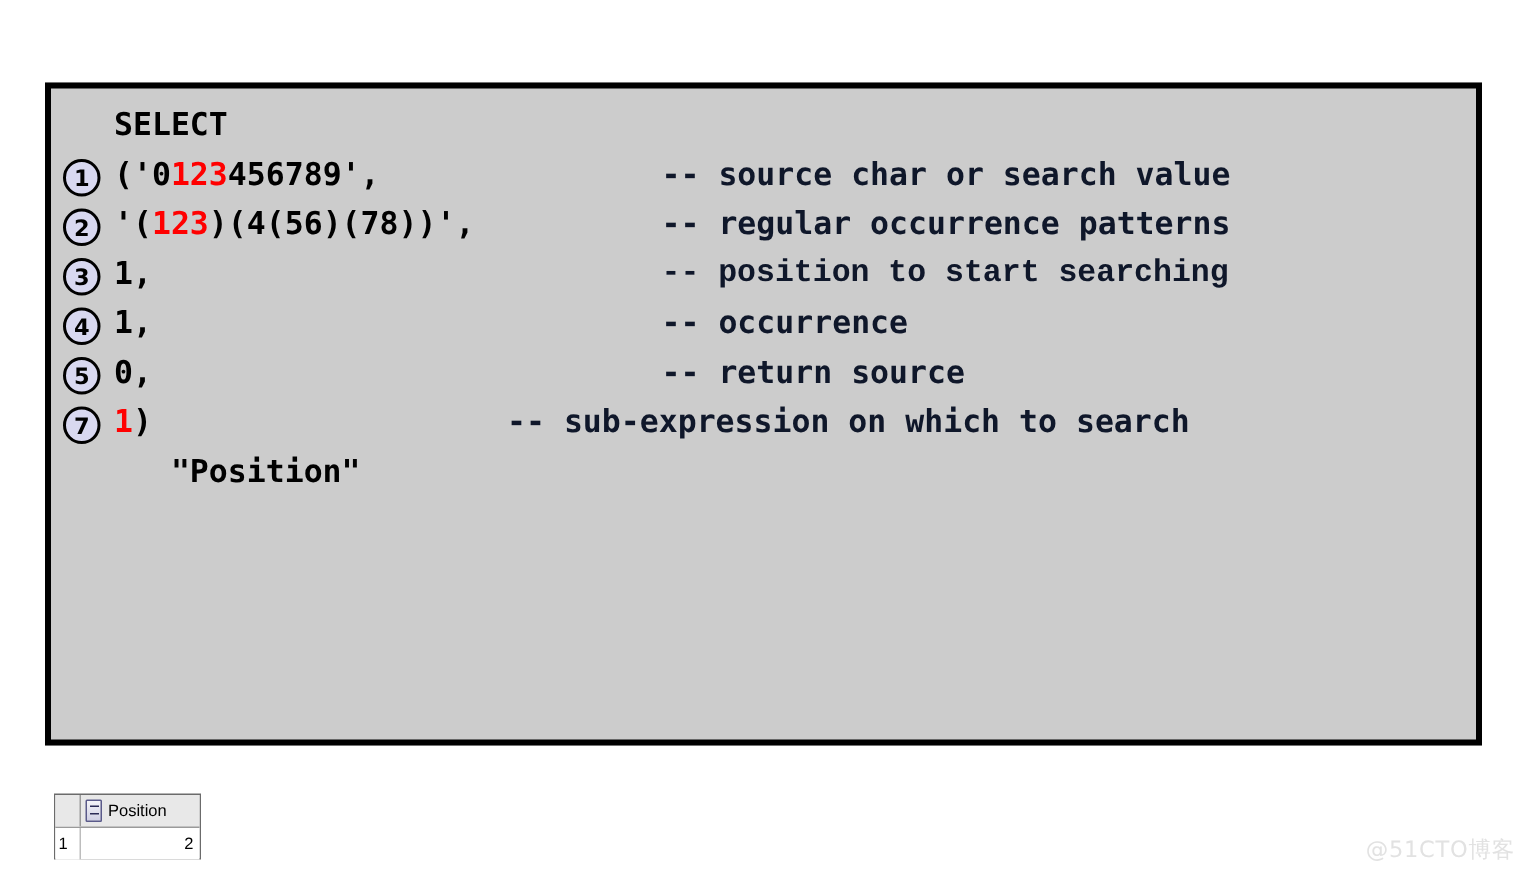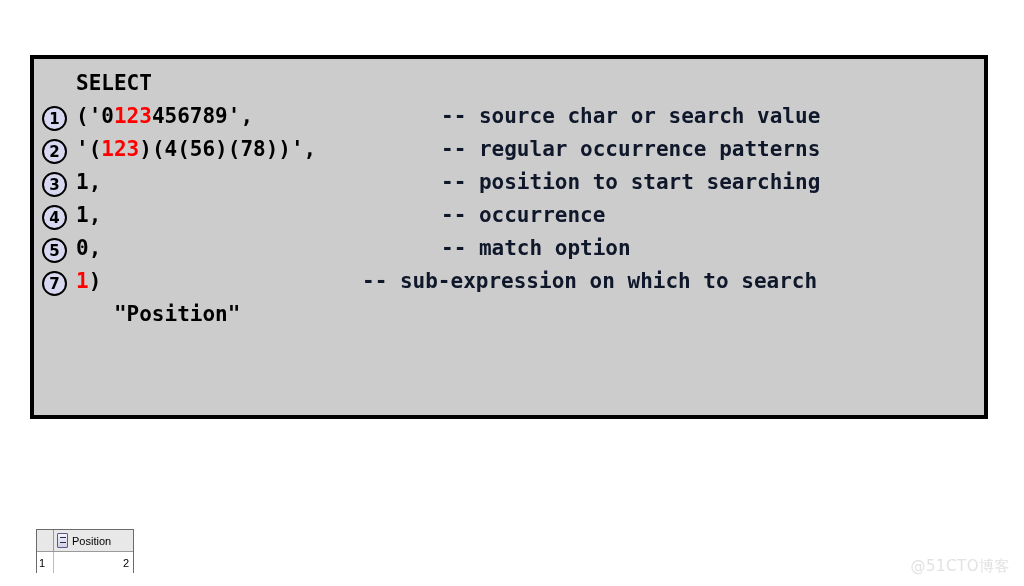--- a/index.html
+++ b/index.html
@@ -14,21 +14,21 @@
     overflow: hidden;
     font-family: "DejaVu Sans Mono", monospace;
   }
 
   
   #code-box {
     position: absolute;
     left: 30px;
     top: 55px;
     width: 958px;
-    height: 364px;
+    height: 442px;
     box-sizing: border-box;
     background: #cccccc;
     border: 4px solid #000000;
   }
 
   #code-listing {
     position: absolute;
     left: 8px;
     top: 8px;
     right: 0;
@@ -184,24 +184,24 @@
   }
 </style>
 </head>
 <body>
 
 <div id="code-box">
   <div id="code-listing">
       <div class="code-line"><span class="badge-slot"></span><span class="code-text"><span>SELECT</span></span></div>
       <div class="code-line"><span class="badge-slot"><span class="circled">1</span></span><span class="code-text"><span>('0</span><span class="red">123</span><span>456789',</span></span><span class="cmt" style="position: absolute; top: 0px; left: 399px;">-- source char or search value</span></div>
       <div class="code-line"><span class="badge-slot"><span class="circled">2</span></span><span class="code-text"><span>'(</span><span class="red">123</span><span>)(4(56)(78))',</span></span><span class="cmt" style="position: absolute; top: 0px; left: 399px;">-- regular occurrence patterns</span></div>
-      <div class="code-line"><span class="badge-slot"><span class="circled">3</span></span><span class="code-text"><span>1,</span></span><span class="cmt" style="position: absolute; top: 0px; left: 399px;">-- position to start searching</span></div>
+      <div class="code-line"><span class="badge-slot"><span class="circled">3</span></span><span class="code-text"><span>1,</span></span><span class="cmt" style="position: absolute; top: 0px; left: 399px; font-family: Liberation Mono, monospace;">-- position to start searching</span></div>
       <div class="code-line"><span class="badge-slot"><span class="circled">4</span></span><span class="code-text"><span>1,</span></span><span class="cmt" style="position: absolute; top: 0px; left: 399px;">-- occurrence</span></div>
-      <div class="code-line"><span class="badge-slot"><span class="circled">5</span></span><span class="code-text"><span>0,</span></span><span class="cmt" style="position: absolute; top: 0px; left: 399px;">-- match option</span></div>
-      <div class="code-line"><span class="badge-slot"><span class="circled">7</span></span><span class="code-text"><span class="red">1</span><span>)</span></span><span class="cmt" style="position: absolute; top: 0px; left: 320px;">-- sub-expression on which to search</span></div>
+      <div class="code-line"><span class="badge-slot"><span class="circled">5</span></span><span class="code-text"><span>0,</span></span><span class="cmt" style="position: absolute; top: 0px; left: 399px;">-- return source</span></div>
+      <div class="code-line"><span class="badge-slot"><span class="circled">7</span></span><span class="code-text"><span class="red">1</span><span>)</span></span><span class="cmt" style="position: absolute; top: 0px; left: 296px;">-- sub-expression on which to search</span></div>
       <div class="code-line"><span class="badge-slot"></span><span class="code-text"><span>   "Position"</span></span></div>
     </div>
 </div>
 
 <div id="result-grid">
   <div class="grid-header-row">
     <div class="grid-corner"></div>
     <div class="grid-col-header">
       <span class="type-icon"></span>
       <span class="grid-col-label">Position</span>

